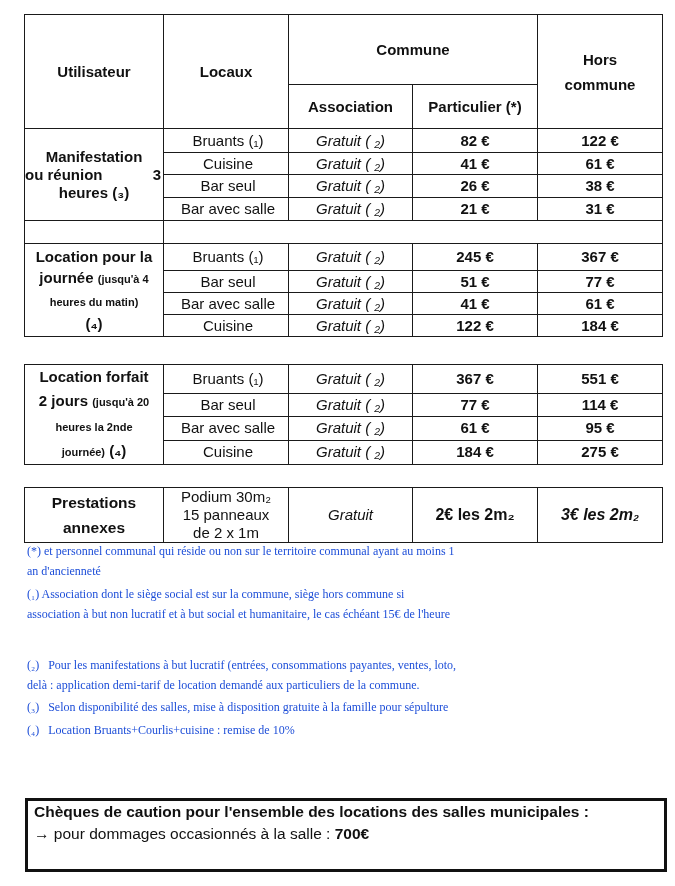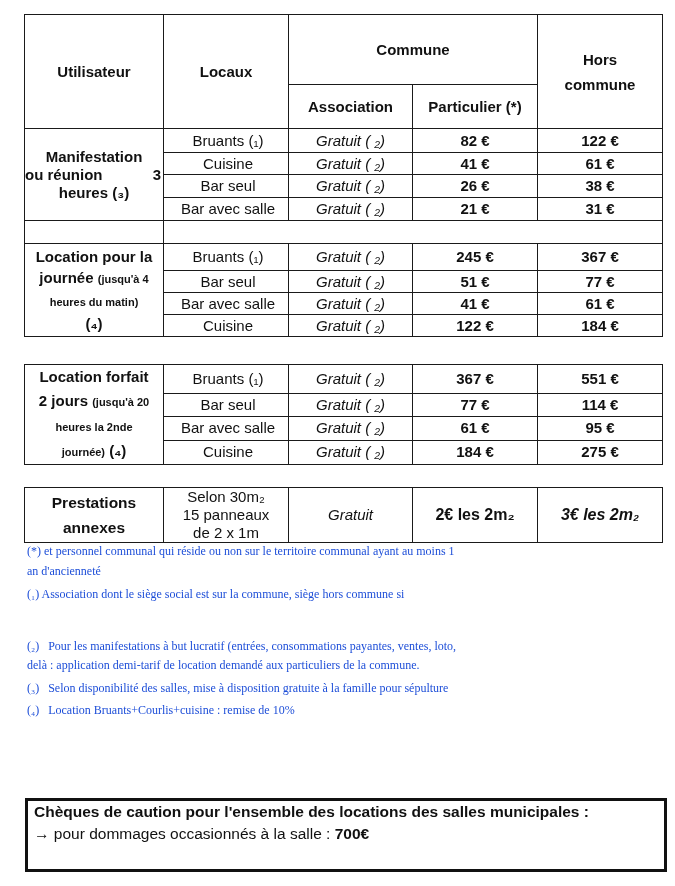--- a/index.html
+++ b/index.html
@@ -186,35 +186,36 @@
       <col class="c4">
       <col class="c5">
     </colgroup>
   <tbody>
       <tr style="height:52px;">
     <td class="user" style="line-height:25px; font-size:15.5px;">
       <span>Prestations</span><br>
       <span>annexes</span>
     </td>
     <td class="small-cell">
-      <span>Selon 30m₂</span><br>
+      <span>Podium 30m₂</span><br>
       <span>15 panneaux</span><br>
       <span>de 2 x 1m</span>
     </td>
     <td class="gratuit">Gratuit</td>
     <td class="price" style="font-size:16px;">2€ les 2m₂</td>
     <td class="price" style="font-size:16px;font-style:italic;">3€ les 2m₂</td>
   </tr>
 </tbody>
   </table>
 
 <div class="notes" style="top:542px;">
   <p>(*) et personnel communal qui réside ou non sur le territoire communal ayant au moins 1</p>
   <p>an d'ancienneté</p>
   <p style="margin-top:4px;">(₁)   Association dont le siège social est sur la commune, siège hors commune si</p>
+  <p>association à but non lucratif et à but social et humanitaire, le cas échéant 15€ de l'heure</p>
   <p style="margin-top:32px; white-space:pre;">(₂)   Pour les manifestations à but lucratif (entrées, consommations payantes, ventes, loto,</p>
   <p>delà : application demi-tarif de location demandé aux particuliers de la commune.</p>
   <p style="margin-top:3px; white-space:pre;">(₃)   Selon disponibilité des salles, mise à disposition gratuite à la famille pour sépulture</p>
   <p style="margin-top:3px; white-space:pre;">(₄)   Location Bruants+Courlis+cuisine : remise de 10%</p>
 </div>
 
 <div class="caution">
   <div class="title">Chèques de caution pour l'ensemble des locations des salles municipales :</div>
   <div>
     <span>→ pour dommages occasionnés à la salle : </span><b>700€</b>

